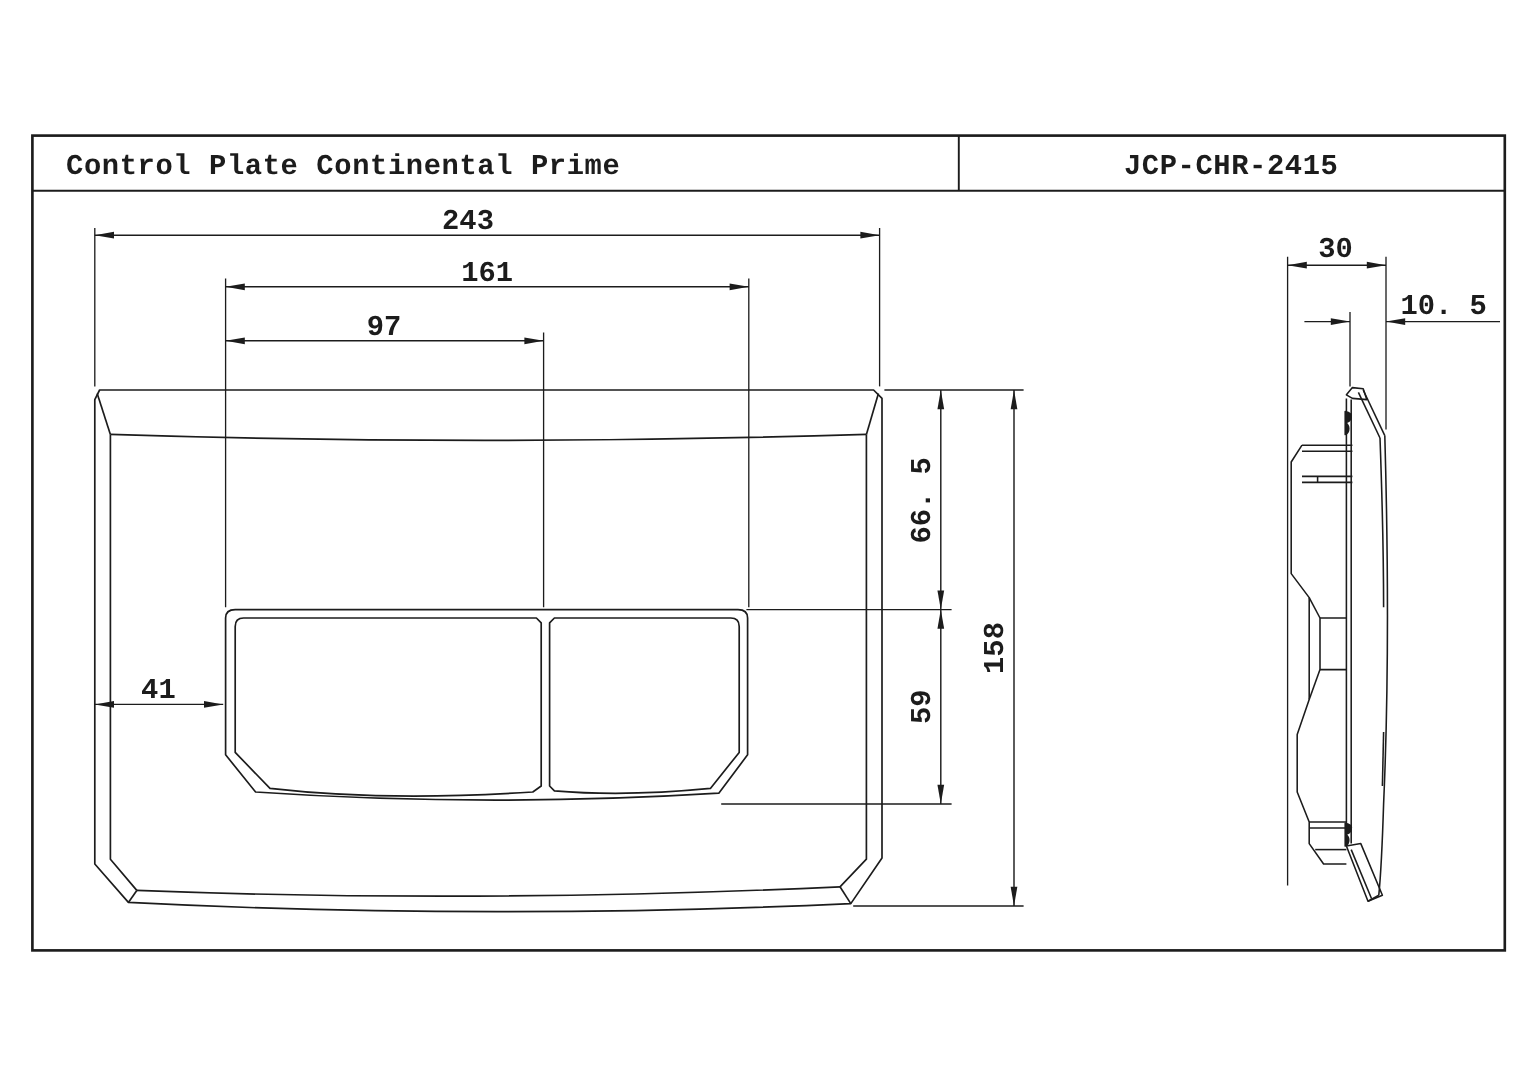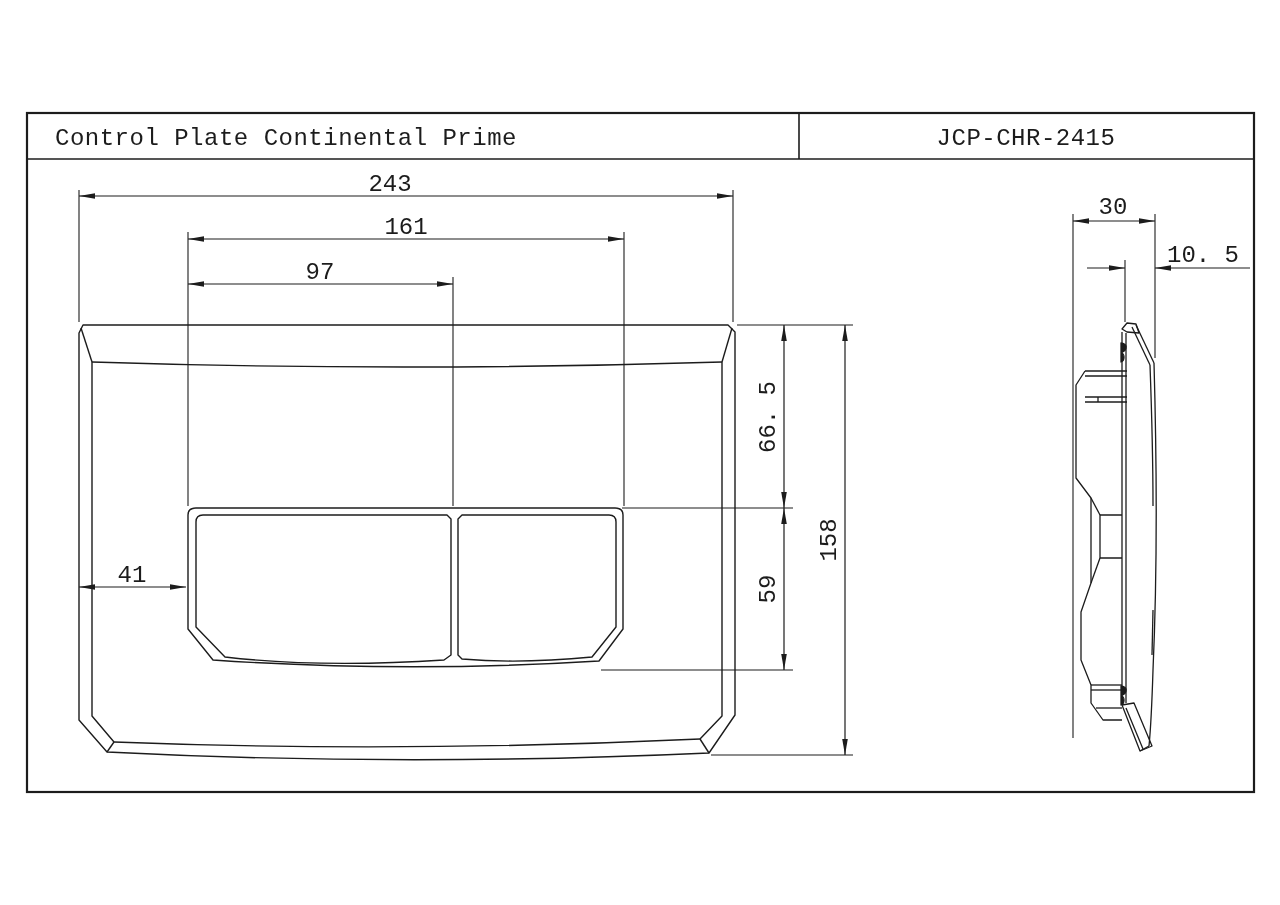--- a/index.html
+++ b/index.html
@@ -3,20 +3,21 @@
 <meta charset="utf-8">
 <style>
   html, body { margin: 0; padding: 0; background: #ffffff; }
   .page {
     position: relative;
     width: 1280px;
     height: 905px;
     background: #ffffff;
     font-family: "Liberation Mono", monospace;
     overflow: hidden;
+    font-weight: bold;
   }
   svg { position: absolute; left: 0; top: 0; }
   svg text {
     font-family: "Liberation Mono", monospace;
     fill: #1c1c1c;
   }
   .dim-text { font-size: 24px; }
   .title-text { font-size: 24px; letter-spacing: 0.5px; }
 </style>
 </head>

